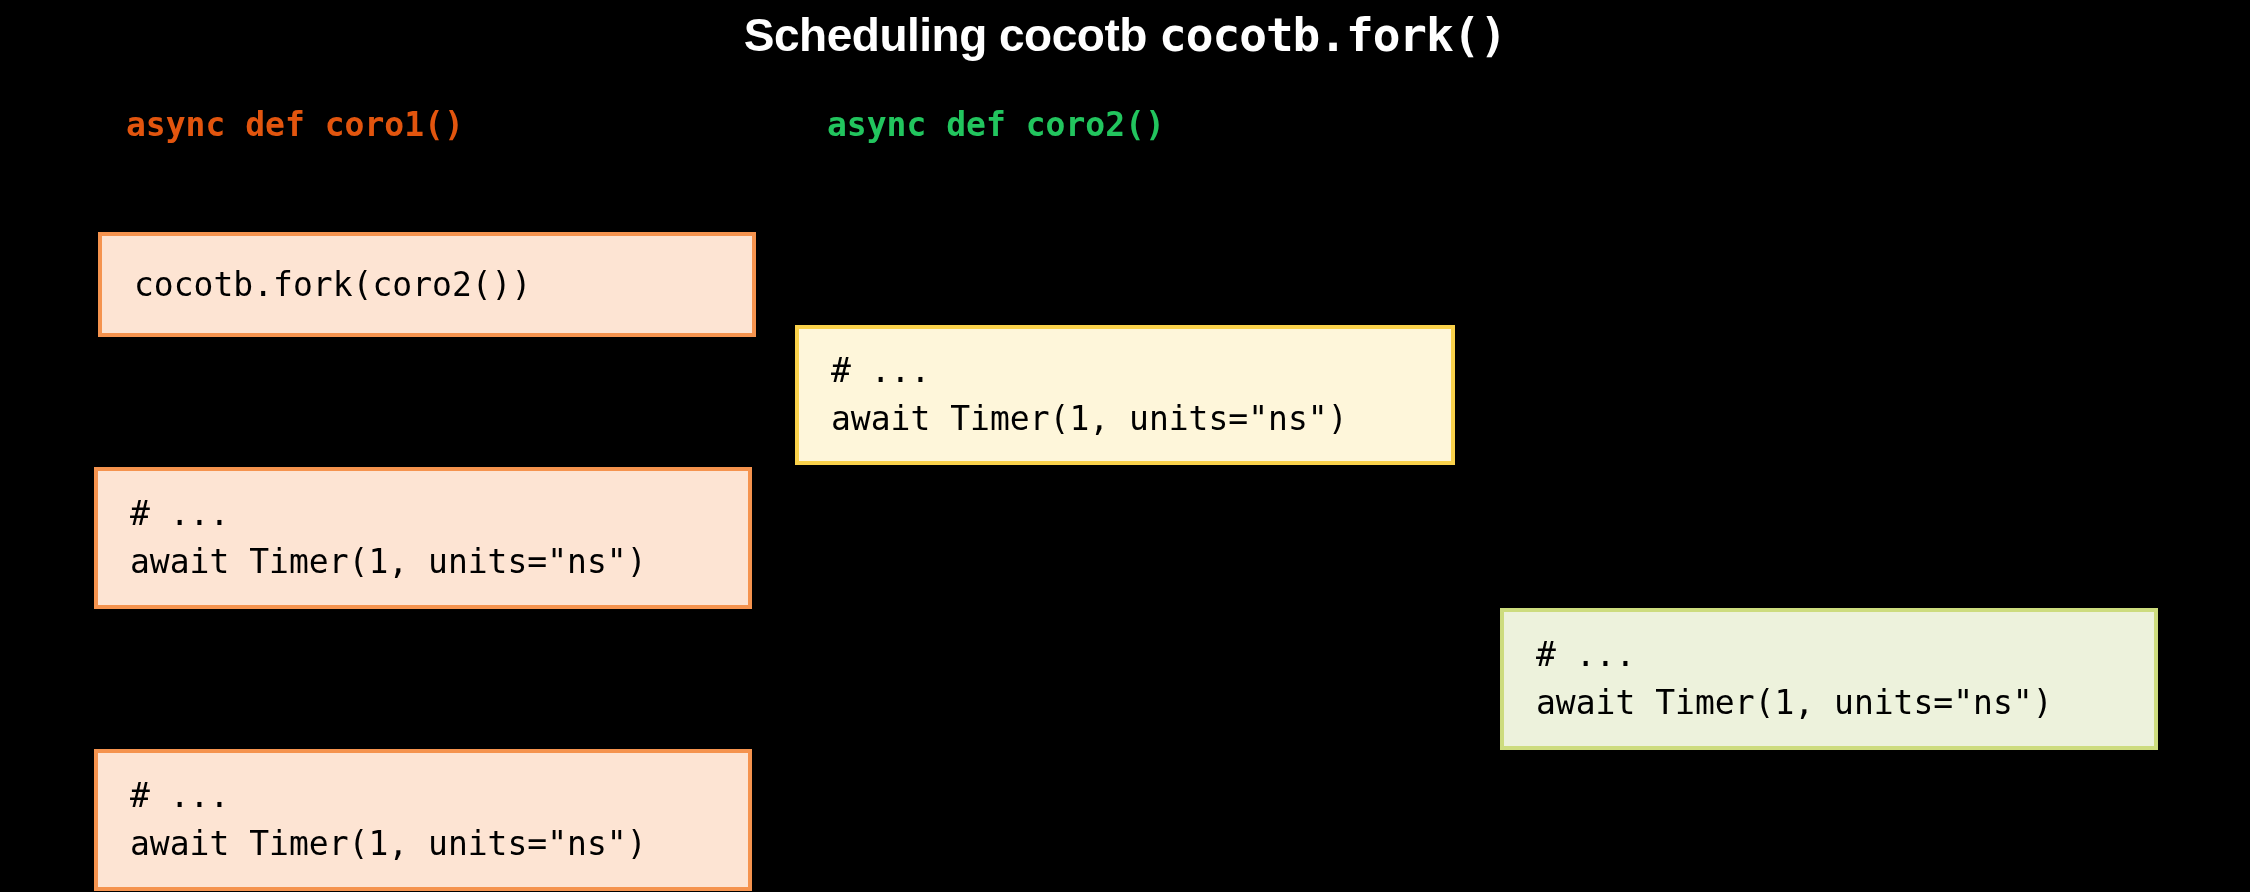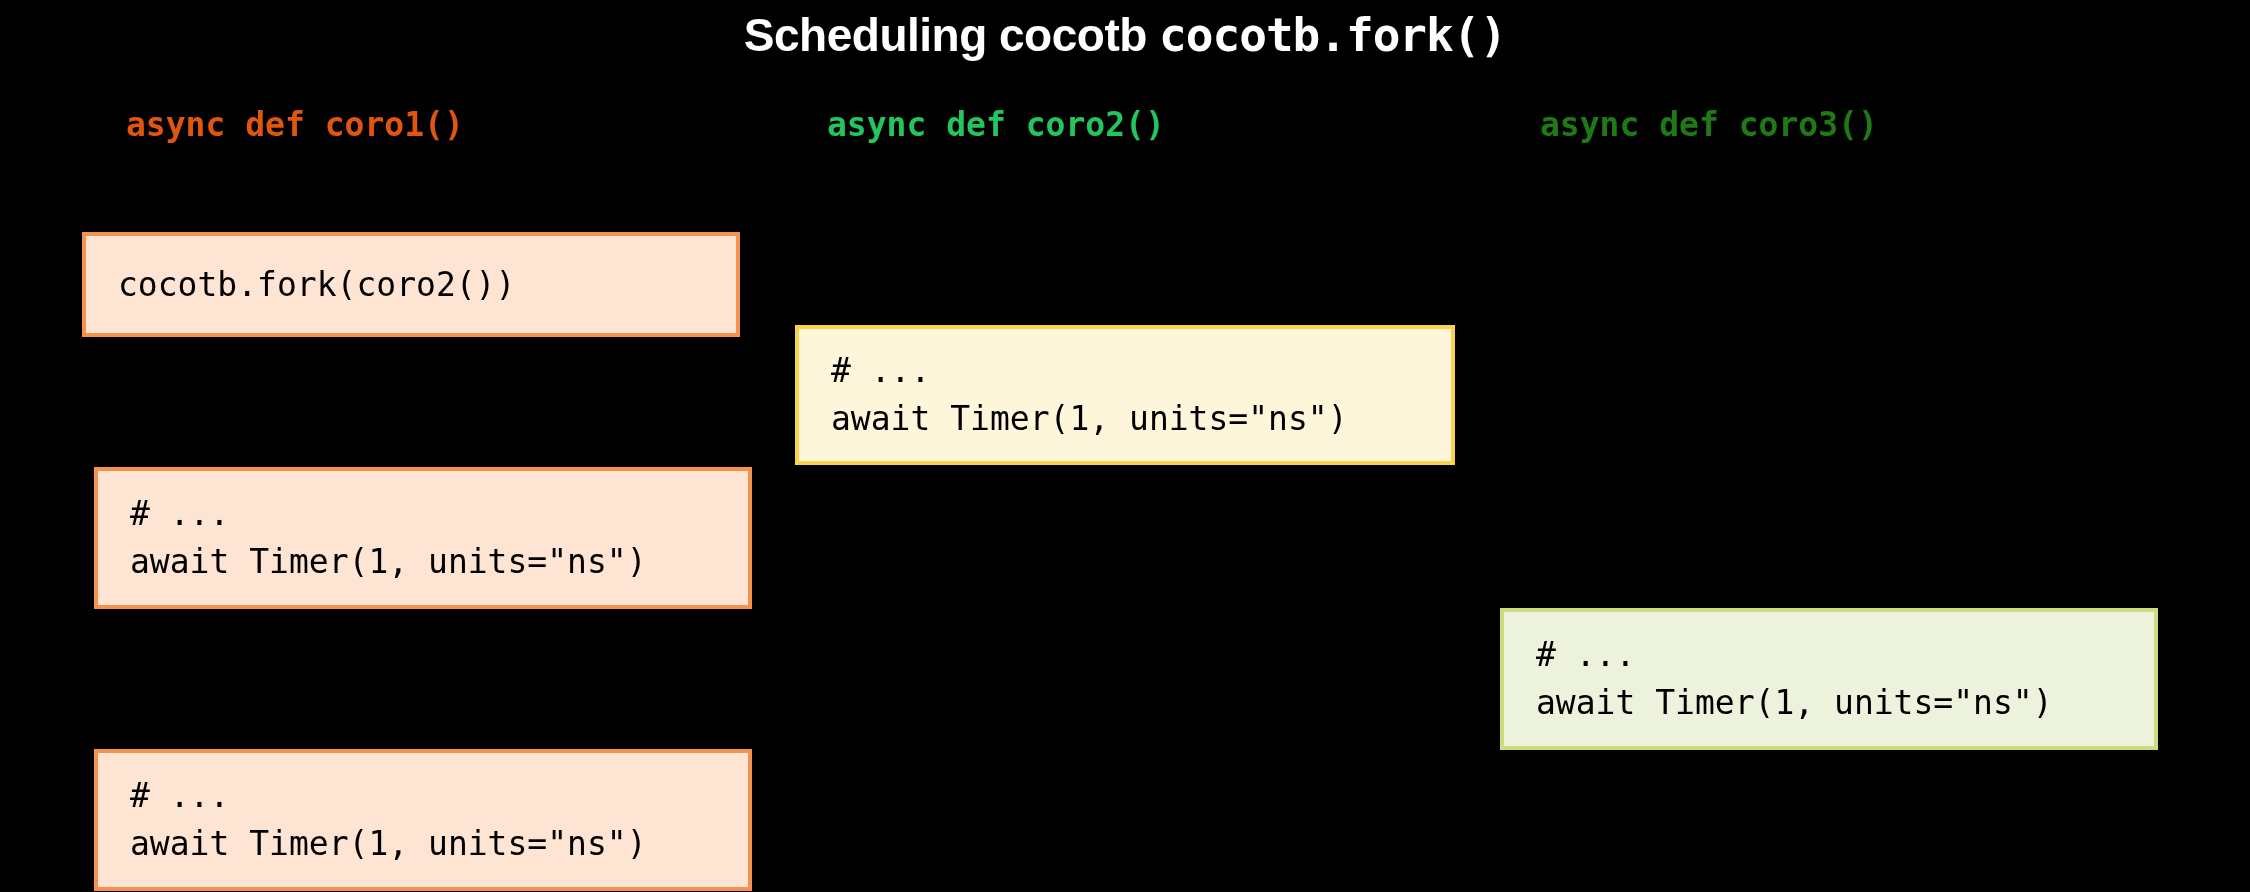--- a/index.html
+++ b/index.html
@@ -76,23 +76,22 @@
 <body>
 
 <div id="slide">
 
   <div id="title">
     <span class="t-prose">Scheduling cocotb </span><span class="t-code">cocotb.fork()</span>
   </div>
 
   <div class="col-header" style="left:94px; top:108px; color:#e2550e;">async def coro1()</div>
   <div class="col-header" style="left:795px; top:108px; color:#22c55e;">async def coro2()</div>
-  <div class="col-header" style="left:1508px; top:108px; color:#1e7a14;">async def coro3()</div>
 
-  <div class="code-box" style="left:82px; top:232px; width:658px; height:105px; background:#fde4d3; border-color:#f5934e;">
+  <div class="code-box" style="left:98px; top:232px; width:658px; height:105px; background:#fde4d3; border-color:#f5934e;">
     <div class="code-line">cocotb.fork(coro2())</div>
   </div>
 
   <div class="code-box" style="left:795px; top:325px; width:660px; height:140px; background:#fef6da; border-color:#fad24b;">
     <div class="code-line"># ...</div>
     <div class="code-line">await Timer(1, units="ns")</div>
   </div>
 
   <div class="code-box" style="left:94px; top:467px; width:658px; height:142px; background:#fde4d3; border-color:#f5934e;">
     <div class="code-line"># ...</div>

